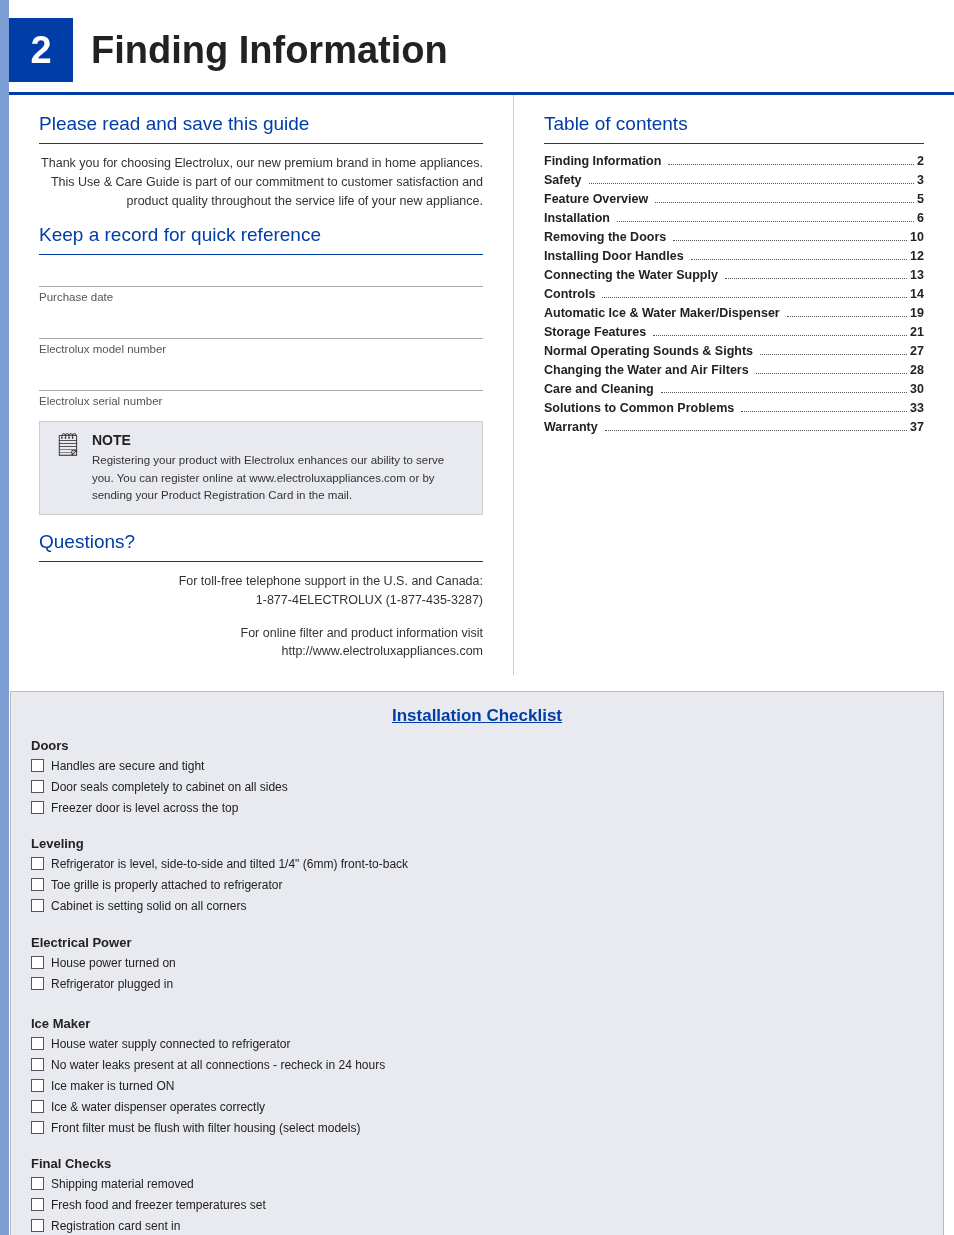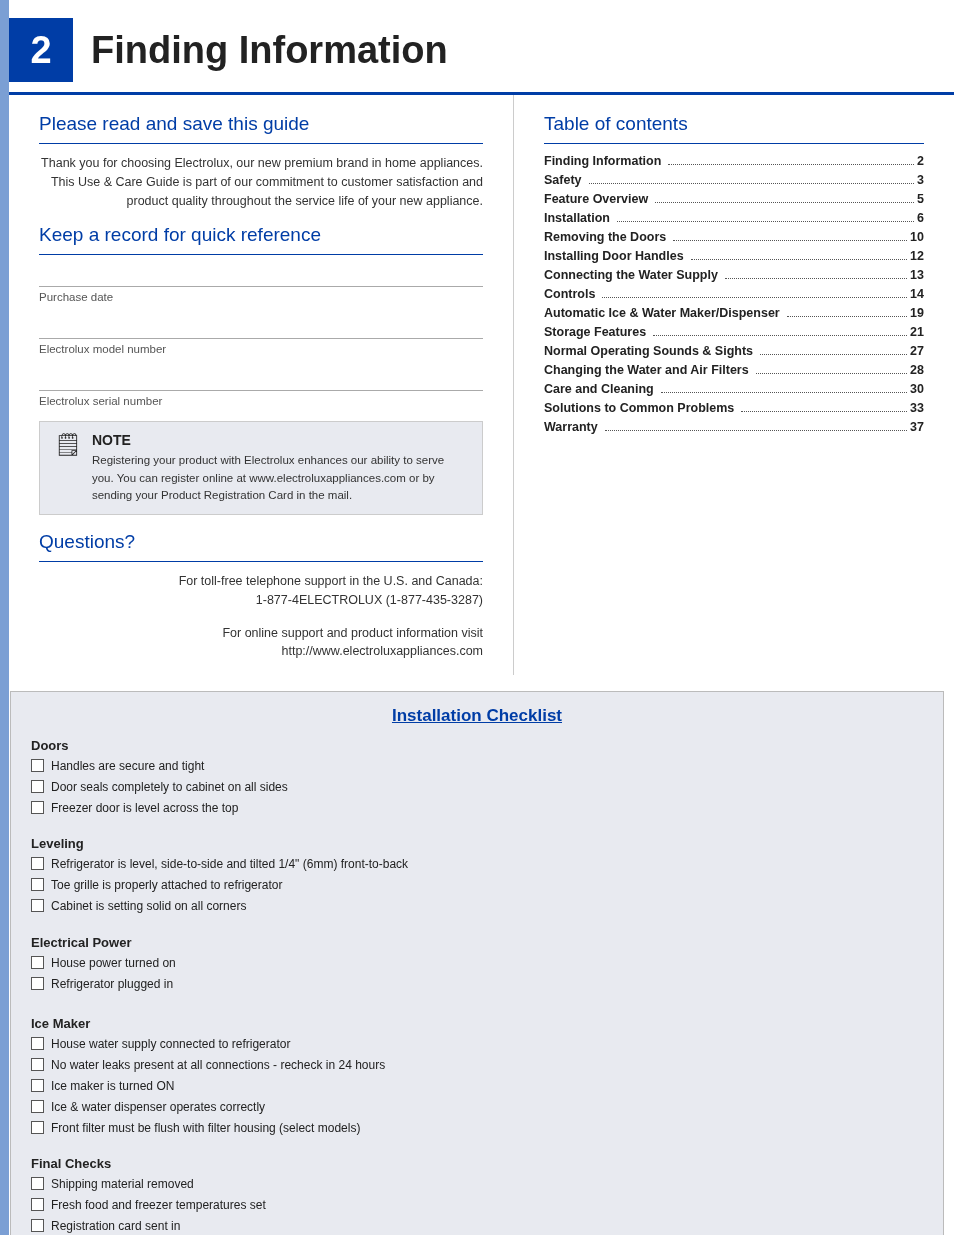--- a/index.html
+++ b/index.html
@@ -249,21 +249,21 @@
         </div>
       </div>
 
       <div class="questions-section">
         <div class="section-heading">Questions?</div>
         <hr class="section-divider">
         <p class="body-text">
           <span>For toll-free telephone support in the U.S. and Canada:</span><br>
           <span>1-877-4ELECTROLUX (1-877-435-3287)</span>
         </p>
-        <p class="body-text">For online support and product information visit http://www.electroluxappliances.com</p>
+        <p class="body-text">For online filter and product information visit http://www.electroluxappliances.com</p>
       </div>
 
     </div>
 
     <div class="right-col">
       <div class="section-heading">Table of contents</div>
       <hr class="section-divider">
       <div id="toc-container">
           <div class="toc-row">
     <span class="toc-title">Finding Information</span>

